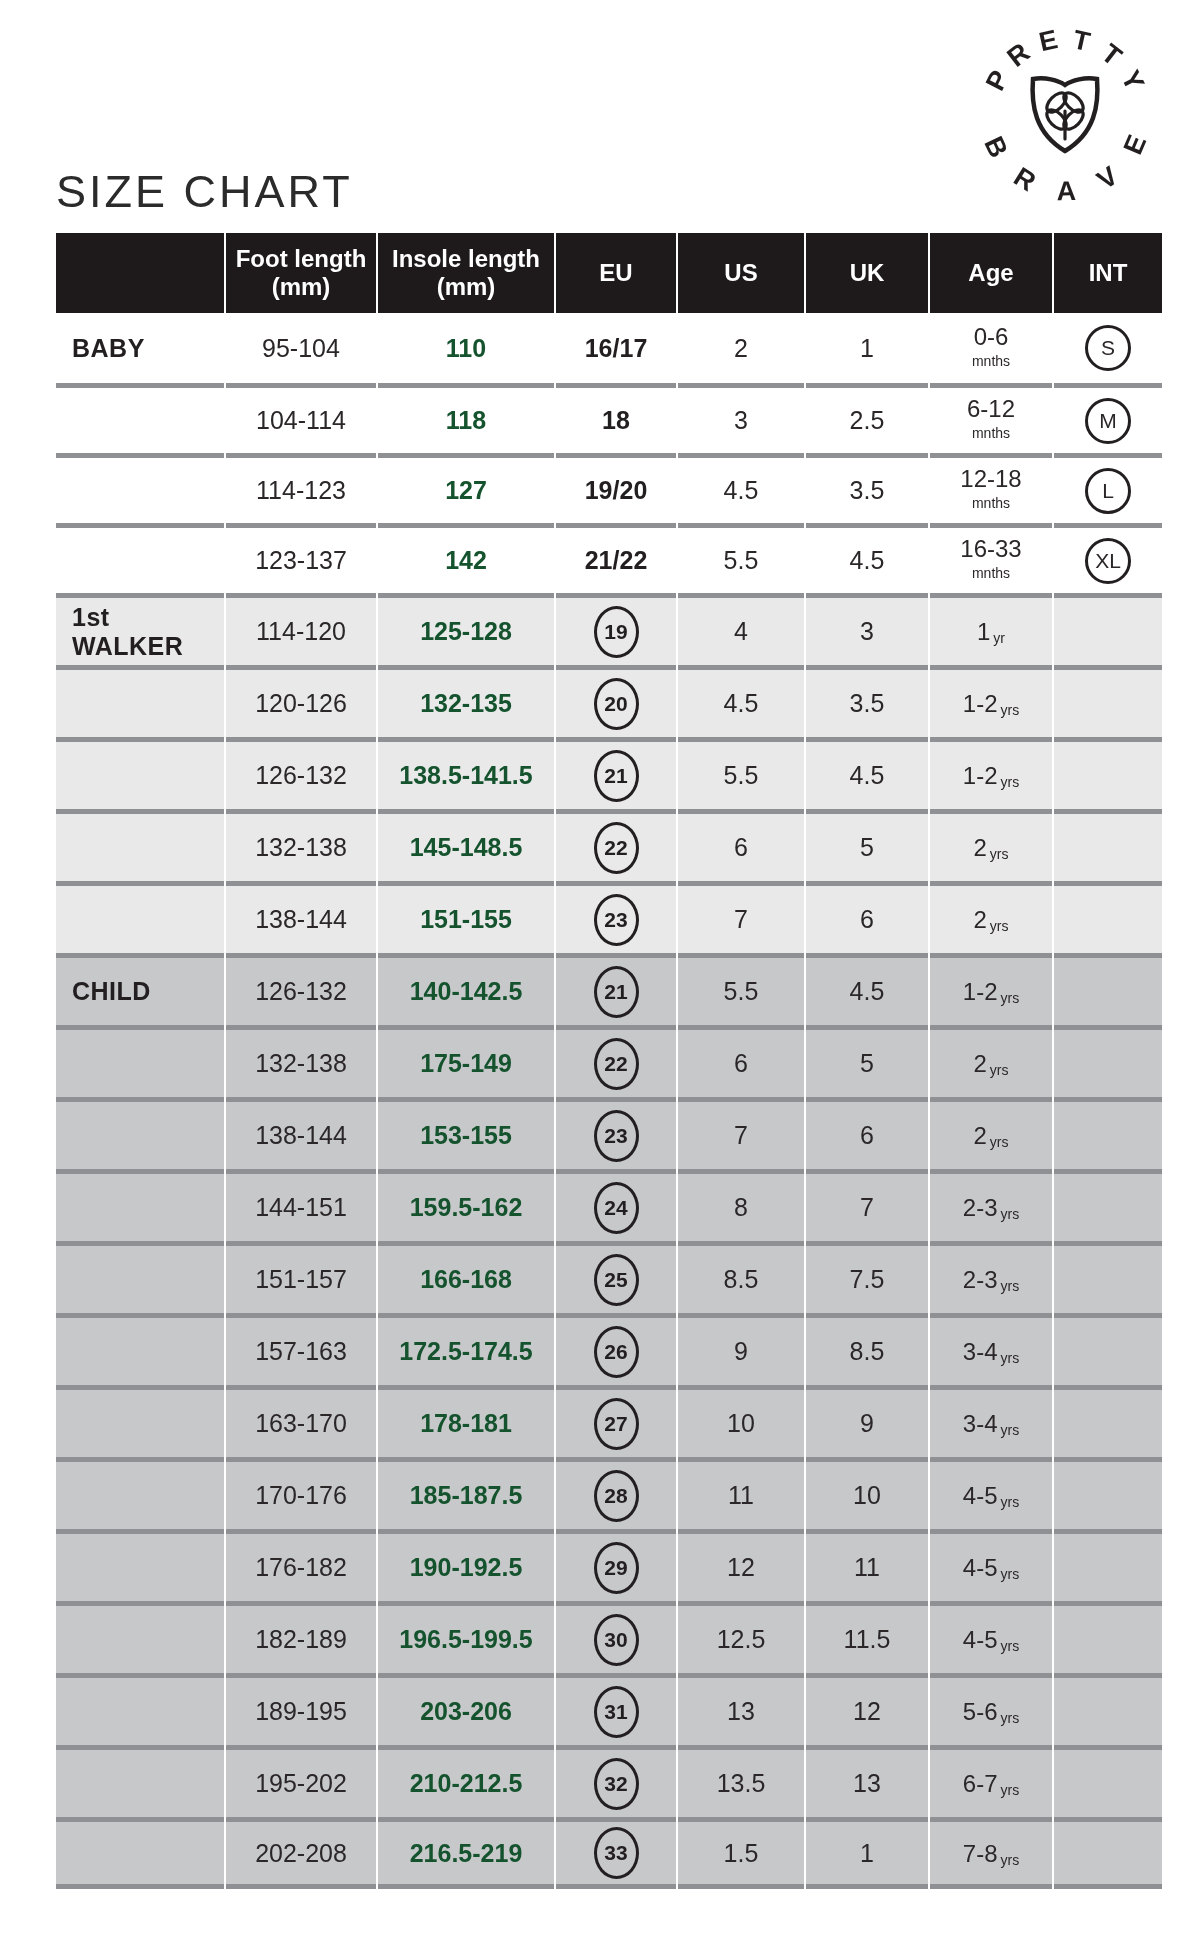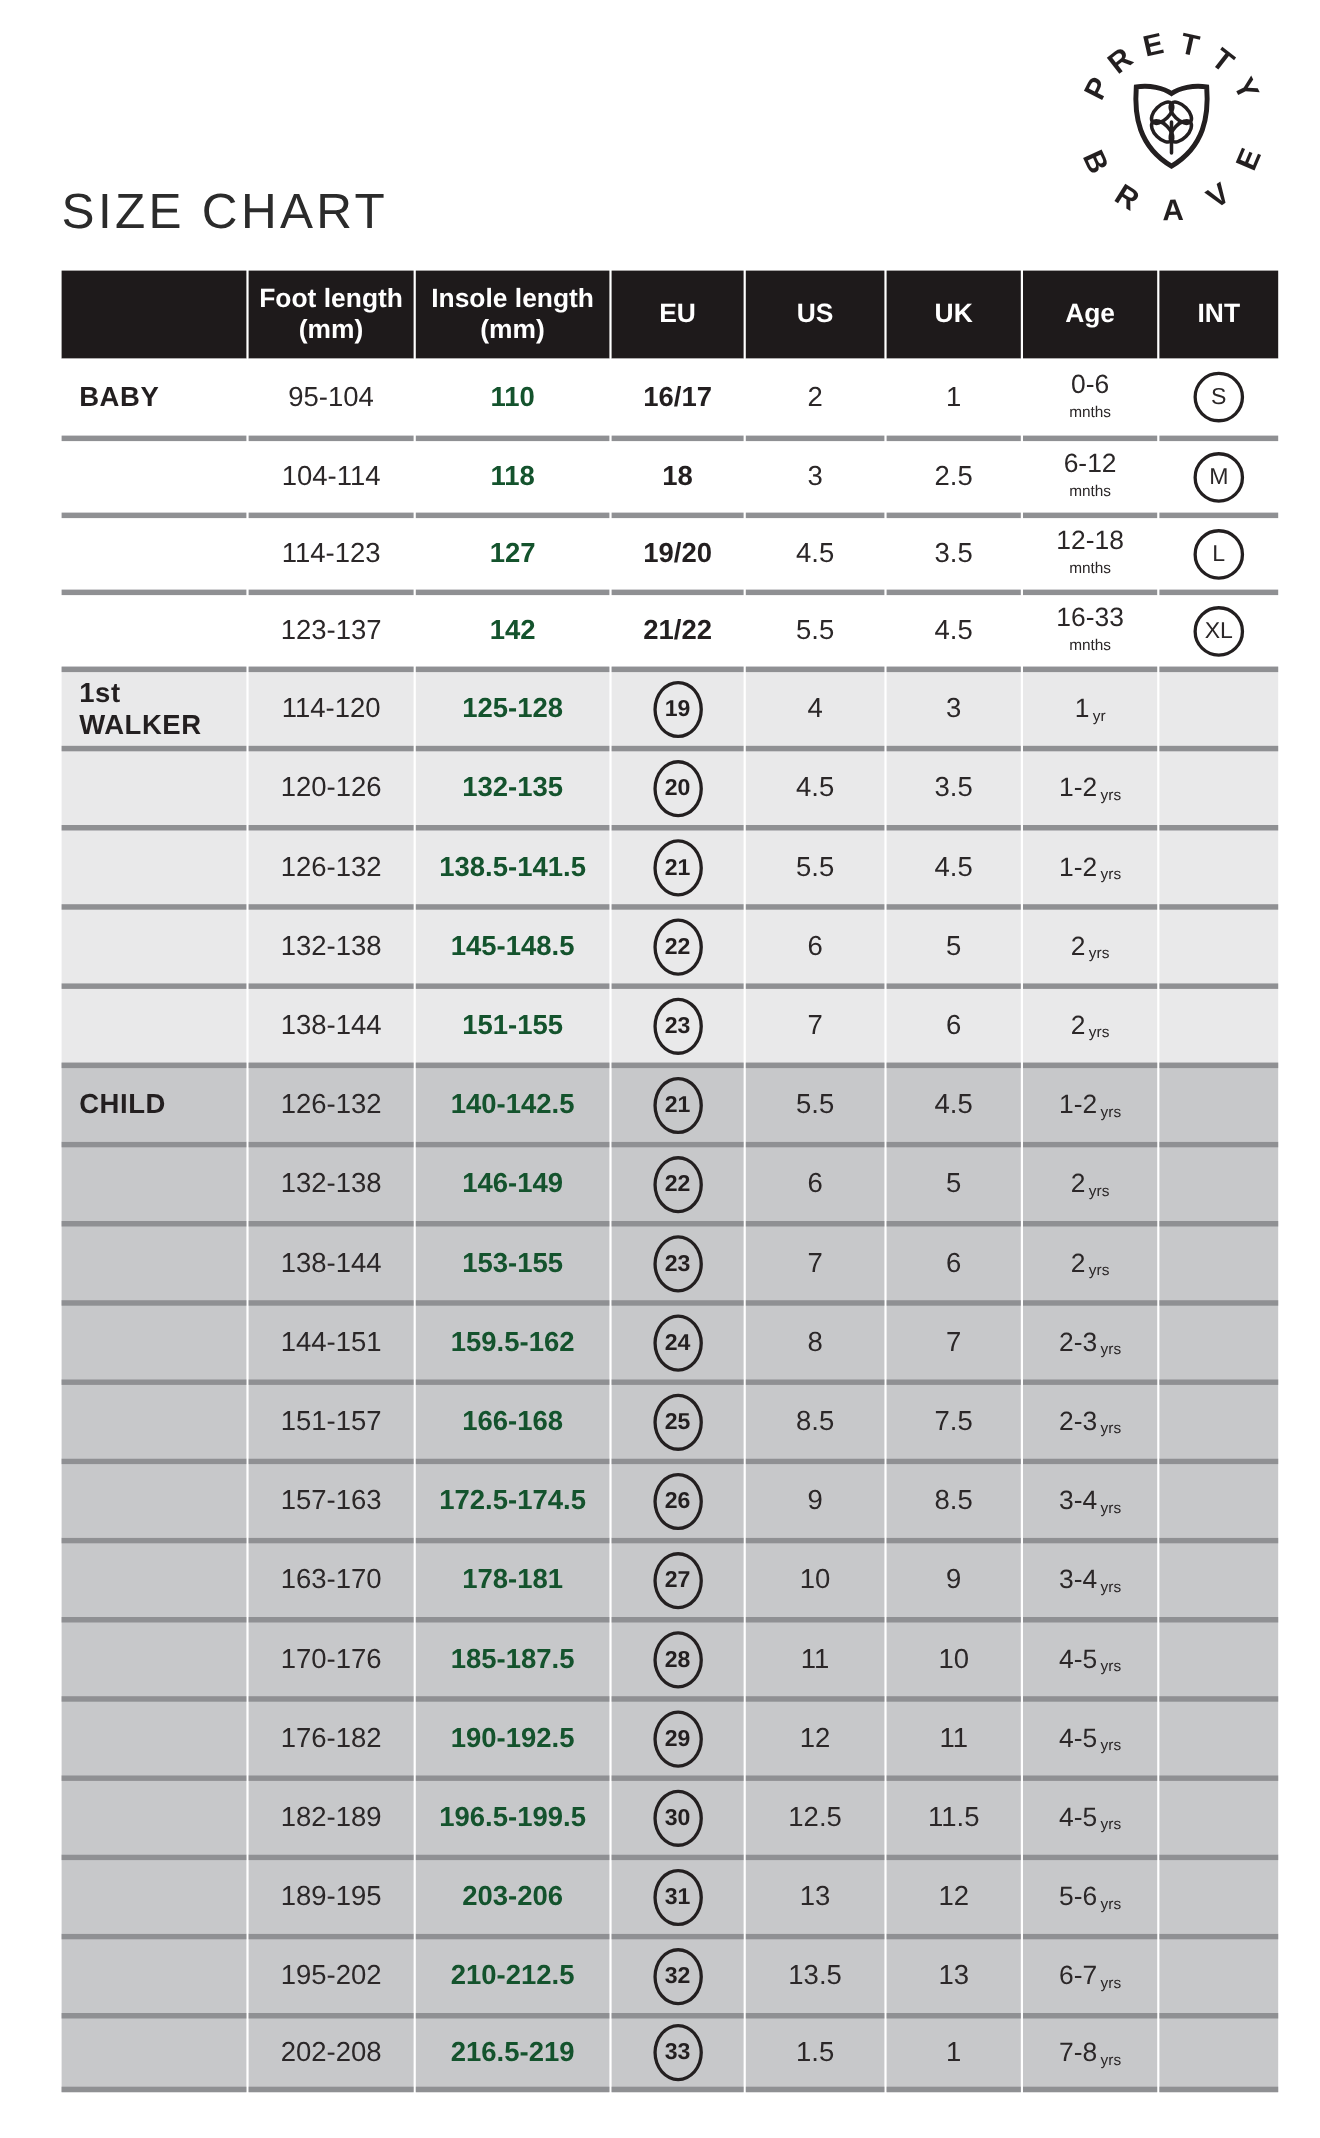--- a/index.html
+++ b/index.html
@@ -9,21 +9,21 @@
   .page { position:relative; width:1200px; height:1944px; overflow:hidden; }
 
   
   .title { position:absolute; left:56px; top:166px; font-size:45px; font-weight:300;
            letter-spacing:3px; color:#2b2b2b; }
 
   
   .logo { position:absolute; left:962px; top:12px; width:206px; height:206px; }
 
   
-  table.size-chart { position:absolute; left:54px; top:246px; border-collapse:separate;
+  table.size-chart { position:absolute; left:54px; top:233px; border-collapse:separate;
                      border-spacing:2px 0; table-layout:fixed; }
   th, td { text-align:center; vertical-align:middle; }
 
   thead tr { height:80px; }
   th { background:#1e1a1b; color:#ffffff; font-size:24px; font-weight:700; line-height:28px; }
 
   tbody tr { height:72px; }
   tbody tr.sec-baby { height:70px; }
   tbody td { border-top:5px solid #8f9093; font-size:25px; }
   tbody tr.first-row td { border-top:none; }
@@ -221,21 +221,21 @@
           <td class="c-insole">140-142.5</td>
           <td class="c-eu"><span class="eu-circle">21</span></td>
           <td class="c-us">5.5</td>
           <td class="c-uk">4.5</td>
           <td class="c-age"><span class="age-num">1-2</span><span class="age-unit-inline">yrs</span></td>
           <td class="c-int"></td>
         </tr>
         <tr class="sec-child">
           <td class="c-label"></td>
           <td class="c-foot">132-138</td>
-          <td class="c-insole">146-149</td>
+          <td class="c-insole">175-149</td>
           <td class="c-eu"><span class="eu-circle">22</span></td>
           <td class="c-us">6</td>
           <td class="c-uk">5</td>
           <td class="c-age"><span class="age-num">2</span><span class="age-unit-inline">yrs</span></td>
           <td class="c-int"></td>
         </tr>
         <tr class="sec-child">
           <td class="c-label"></td>
           <td class="c-foot">138-144</td>
           <td class="c-insole">153-155</td>

